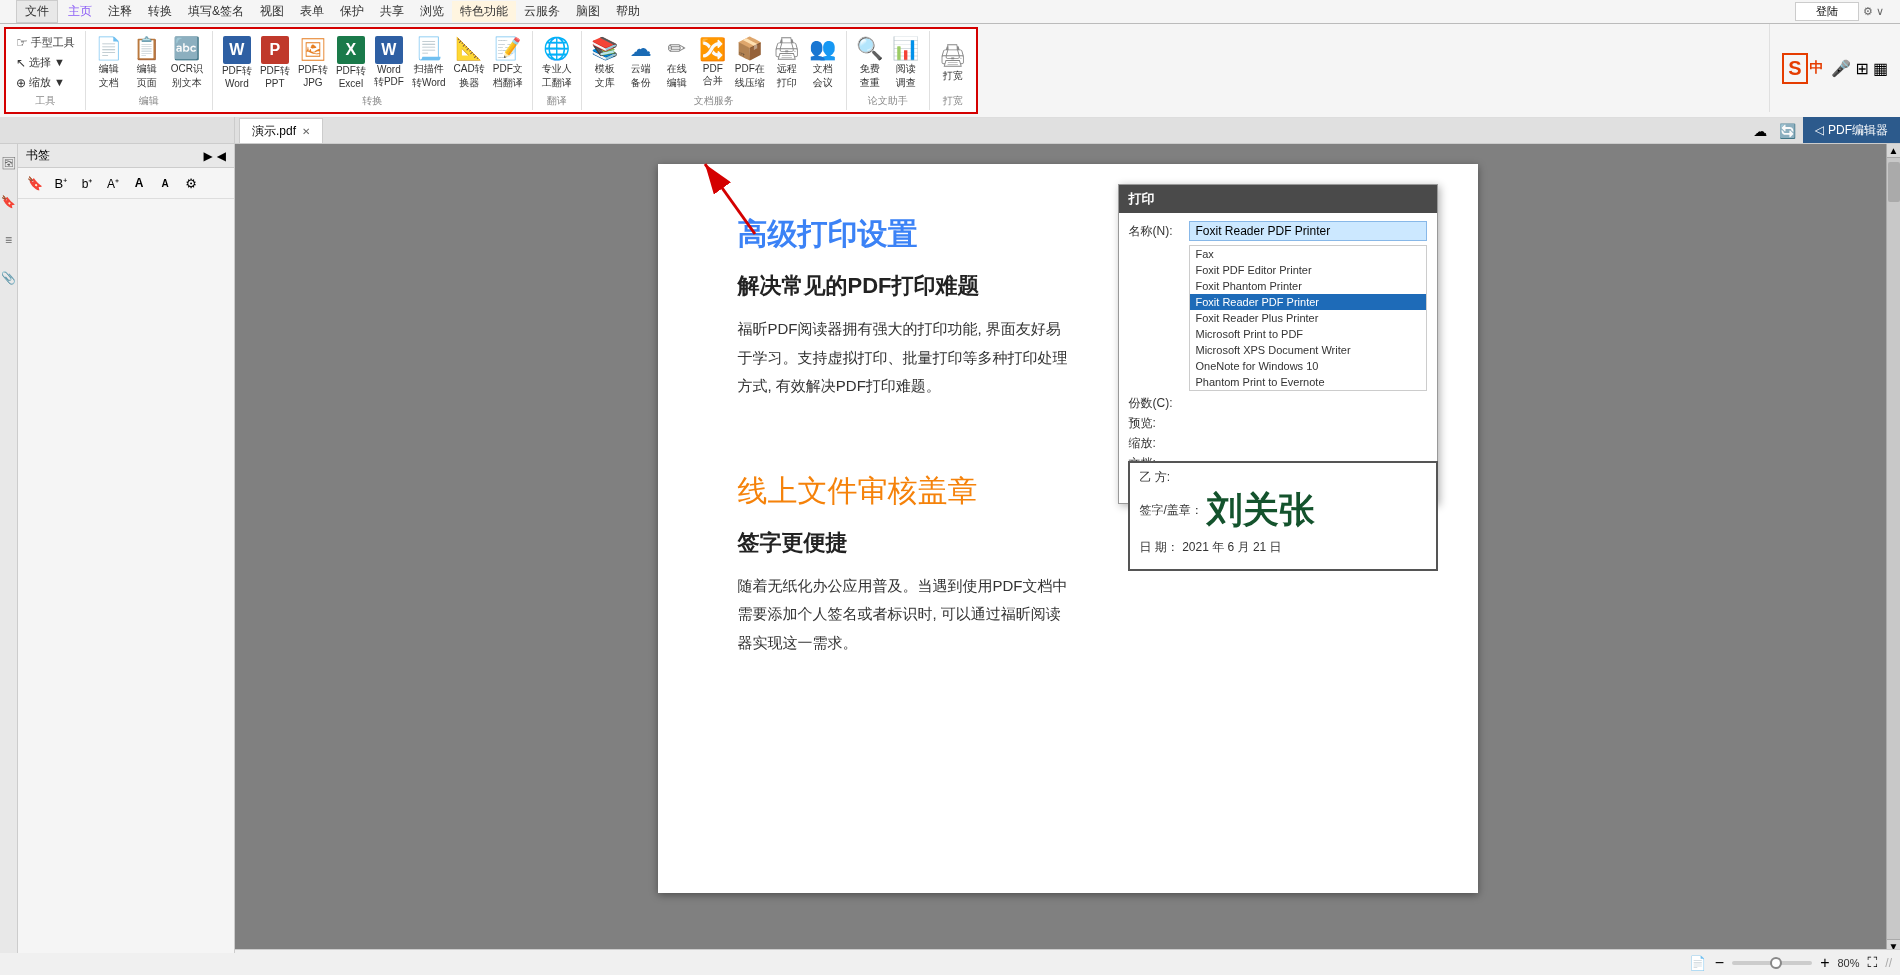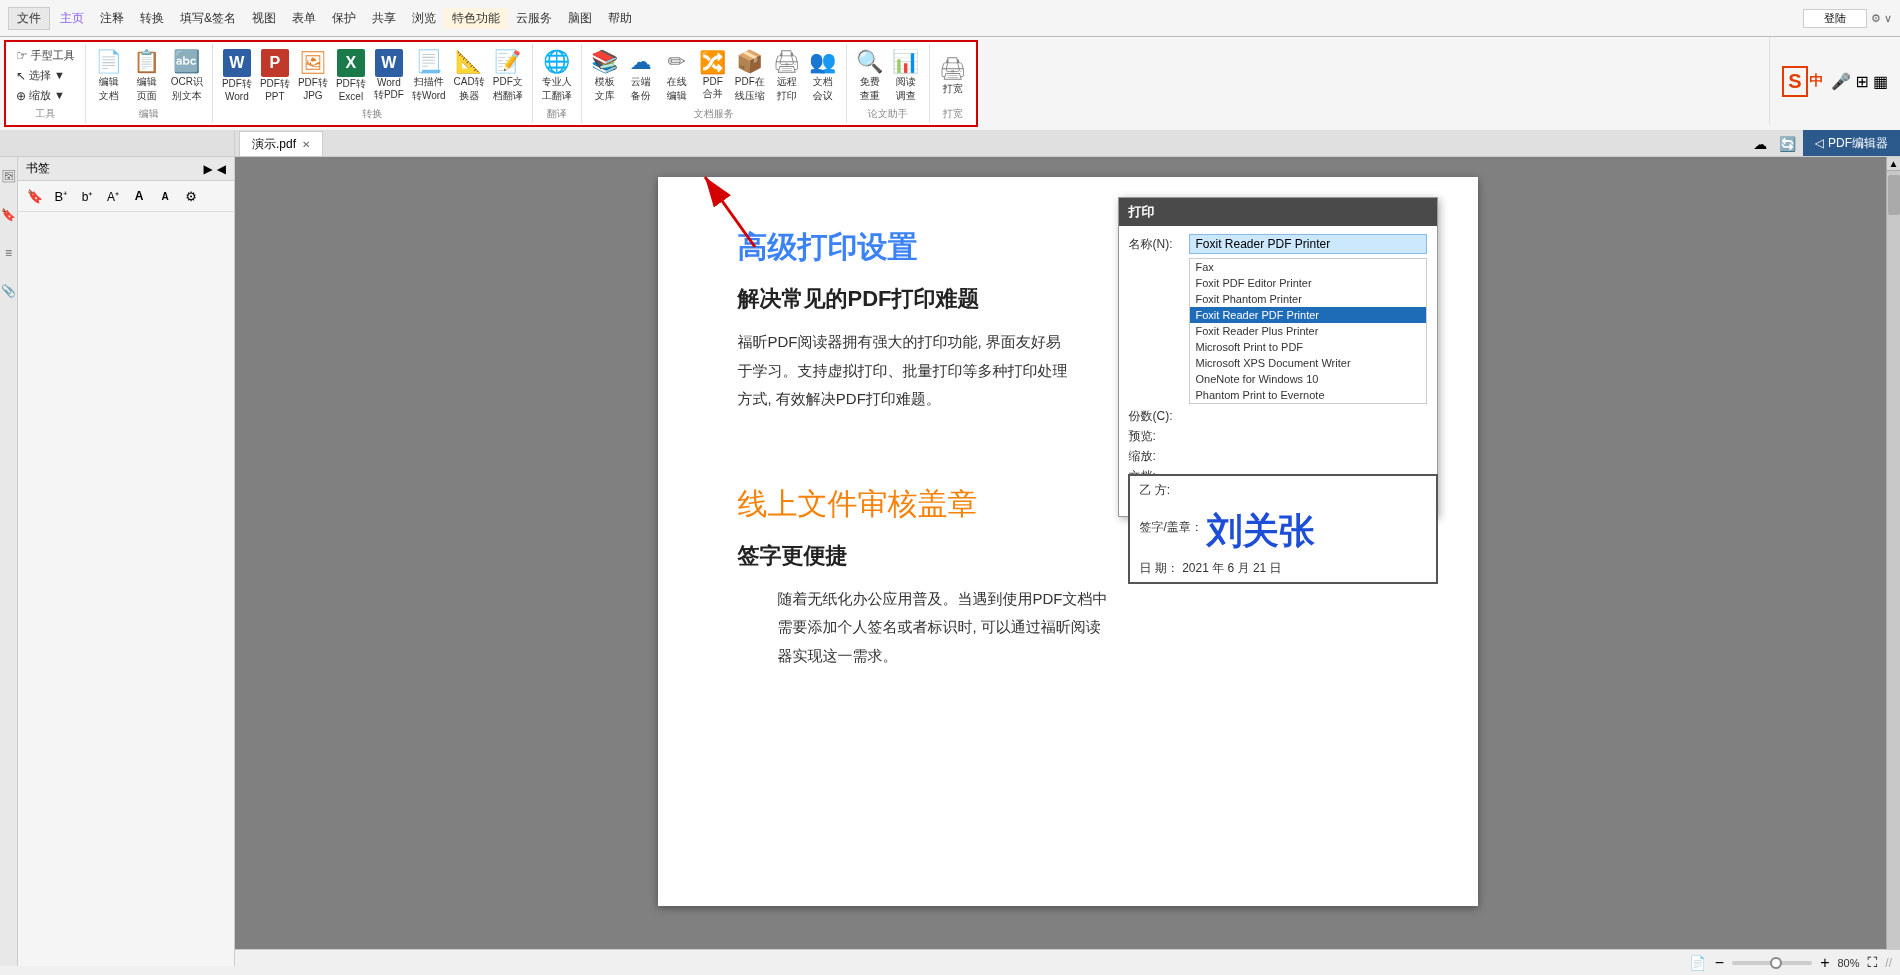--- a/index.html
+++ b/index.html
@@ -1,21 +1,21 @@
 <!DOCTYPE html>
 <html><head>
   <meta charset="utf-8">
   <style>
     * { margin: 0; padding: 0; box-sizing: border-box; }
     body { font-family: "Microsoft YaHei", "SimHei", sans-serif; background: #f0f0f0; width: 1900px; height: 975px; overflow: hidden; font-size: 12px; }
   </style>
 </head>
 <body>
 
-<div style="background:#f5f5f5; border-bottom:1px solid #bbb; height:37px; display:flex; align-items:center; padding:0 8px;">
+<div style="background:#f5f5f5; border-bottom:1px solid #bbb; height:24px; display:flex; align-items:center; padding:0 16px;">
   <span style="padding:2px 8px; font-size:12px; color:#333; cursor:pointer; background:#e8e8e8; border:1px solid #ccc; margin-right:2px;">文件</span>
   <span style="padding:2px 8px; font-size:12px; color:#8b5cf6; cursor:pointer;">主页</span>
   <span style="padding:2px 8px; font-size:12px; color:#333; cursor:pointer;">注释</span>
   <span style="padding:2px 8px; font-size:12px; color:#333; cursor:pointer;">转换</span>
   <span style="padding:2px 8px; font-size:12px; color:#333; cursor:pointer;">填写&amp;签名</span>
   <span style="padding:2px 8px; font-size:12px; color:#333; cursor:pointer;">视图</span>
   <span style="padding:2px 8px; font-size:12px; color:#333; cursor:pointer;">表单</span>
   <span style="padding:2px 8px; font-size:12px; color:#333; cursor:pointer;">保护</span>
   <span style="padding:2px 8px; font-size:12px; color:#333; cursor:pointer;">共享</span>
   <span style="padding:2px 8px; font-size:12px; color:#333; cursor:pointer;">浏览</span>
@@ -295,31 +295,31 @@
             </div>
           </div>
         </div>
       </div>
 
       <div style="height:30px;"></div>
 
       <div style="position:relative;">
         <h2 style="color:#f5820a; font-size:30px; font-weight:normal; margin-bottom:16px;">线上文件审核盖章</h2>
         <h3 style="font-size:22px; font-weight:bold; color:#222; margin-bottom:14px;">签字更便捷</h3>
-        <p style="font-size:15px; color:#333; line-height:1.9;margin-left:40px;">
+        <p style="font-size:15px; color:#333; line-height:1.9;">
           <span>随着无纸化办公应用普及。当遇到使用PDF文档中</span><br>
           <span>需要添加个人签名或者标识时, 可以通过福昕阅读</span><br>
           <span>器实现这一需求。</span>
         </p>
 
         <div style="position:absolute; right:-40px; top:-10px; width:310px; height:110px; border:2px solid #555; background:#fff;">
           <div style="font-size:12px; color:#333; padding:6px 10px 0;">乙 方:</div>
           <div style="display:flex; align-items:center; padding:0 10px;">
             <span style="font-size:12px; color:#333; white-space:nowrap;">签字/盖章：</span>
-            <span style="font-size:36px; font-weight:bold; color:#1d4ed8; margin-left:4px;margin-top:8px;">刘关张</span>
+            <span style="font-size:36px; font-weight:bold; color:#14532d; margin-left:4px;">刘关张</span>
           </div>
           <div style="font-size:12px; color:#333; padding:4px 10px;">
             <span>日 期：</span>
             <span>2021 年 6 月 21 日</span>
           </div>
         </div>
       </div>
 
     </div>
 

